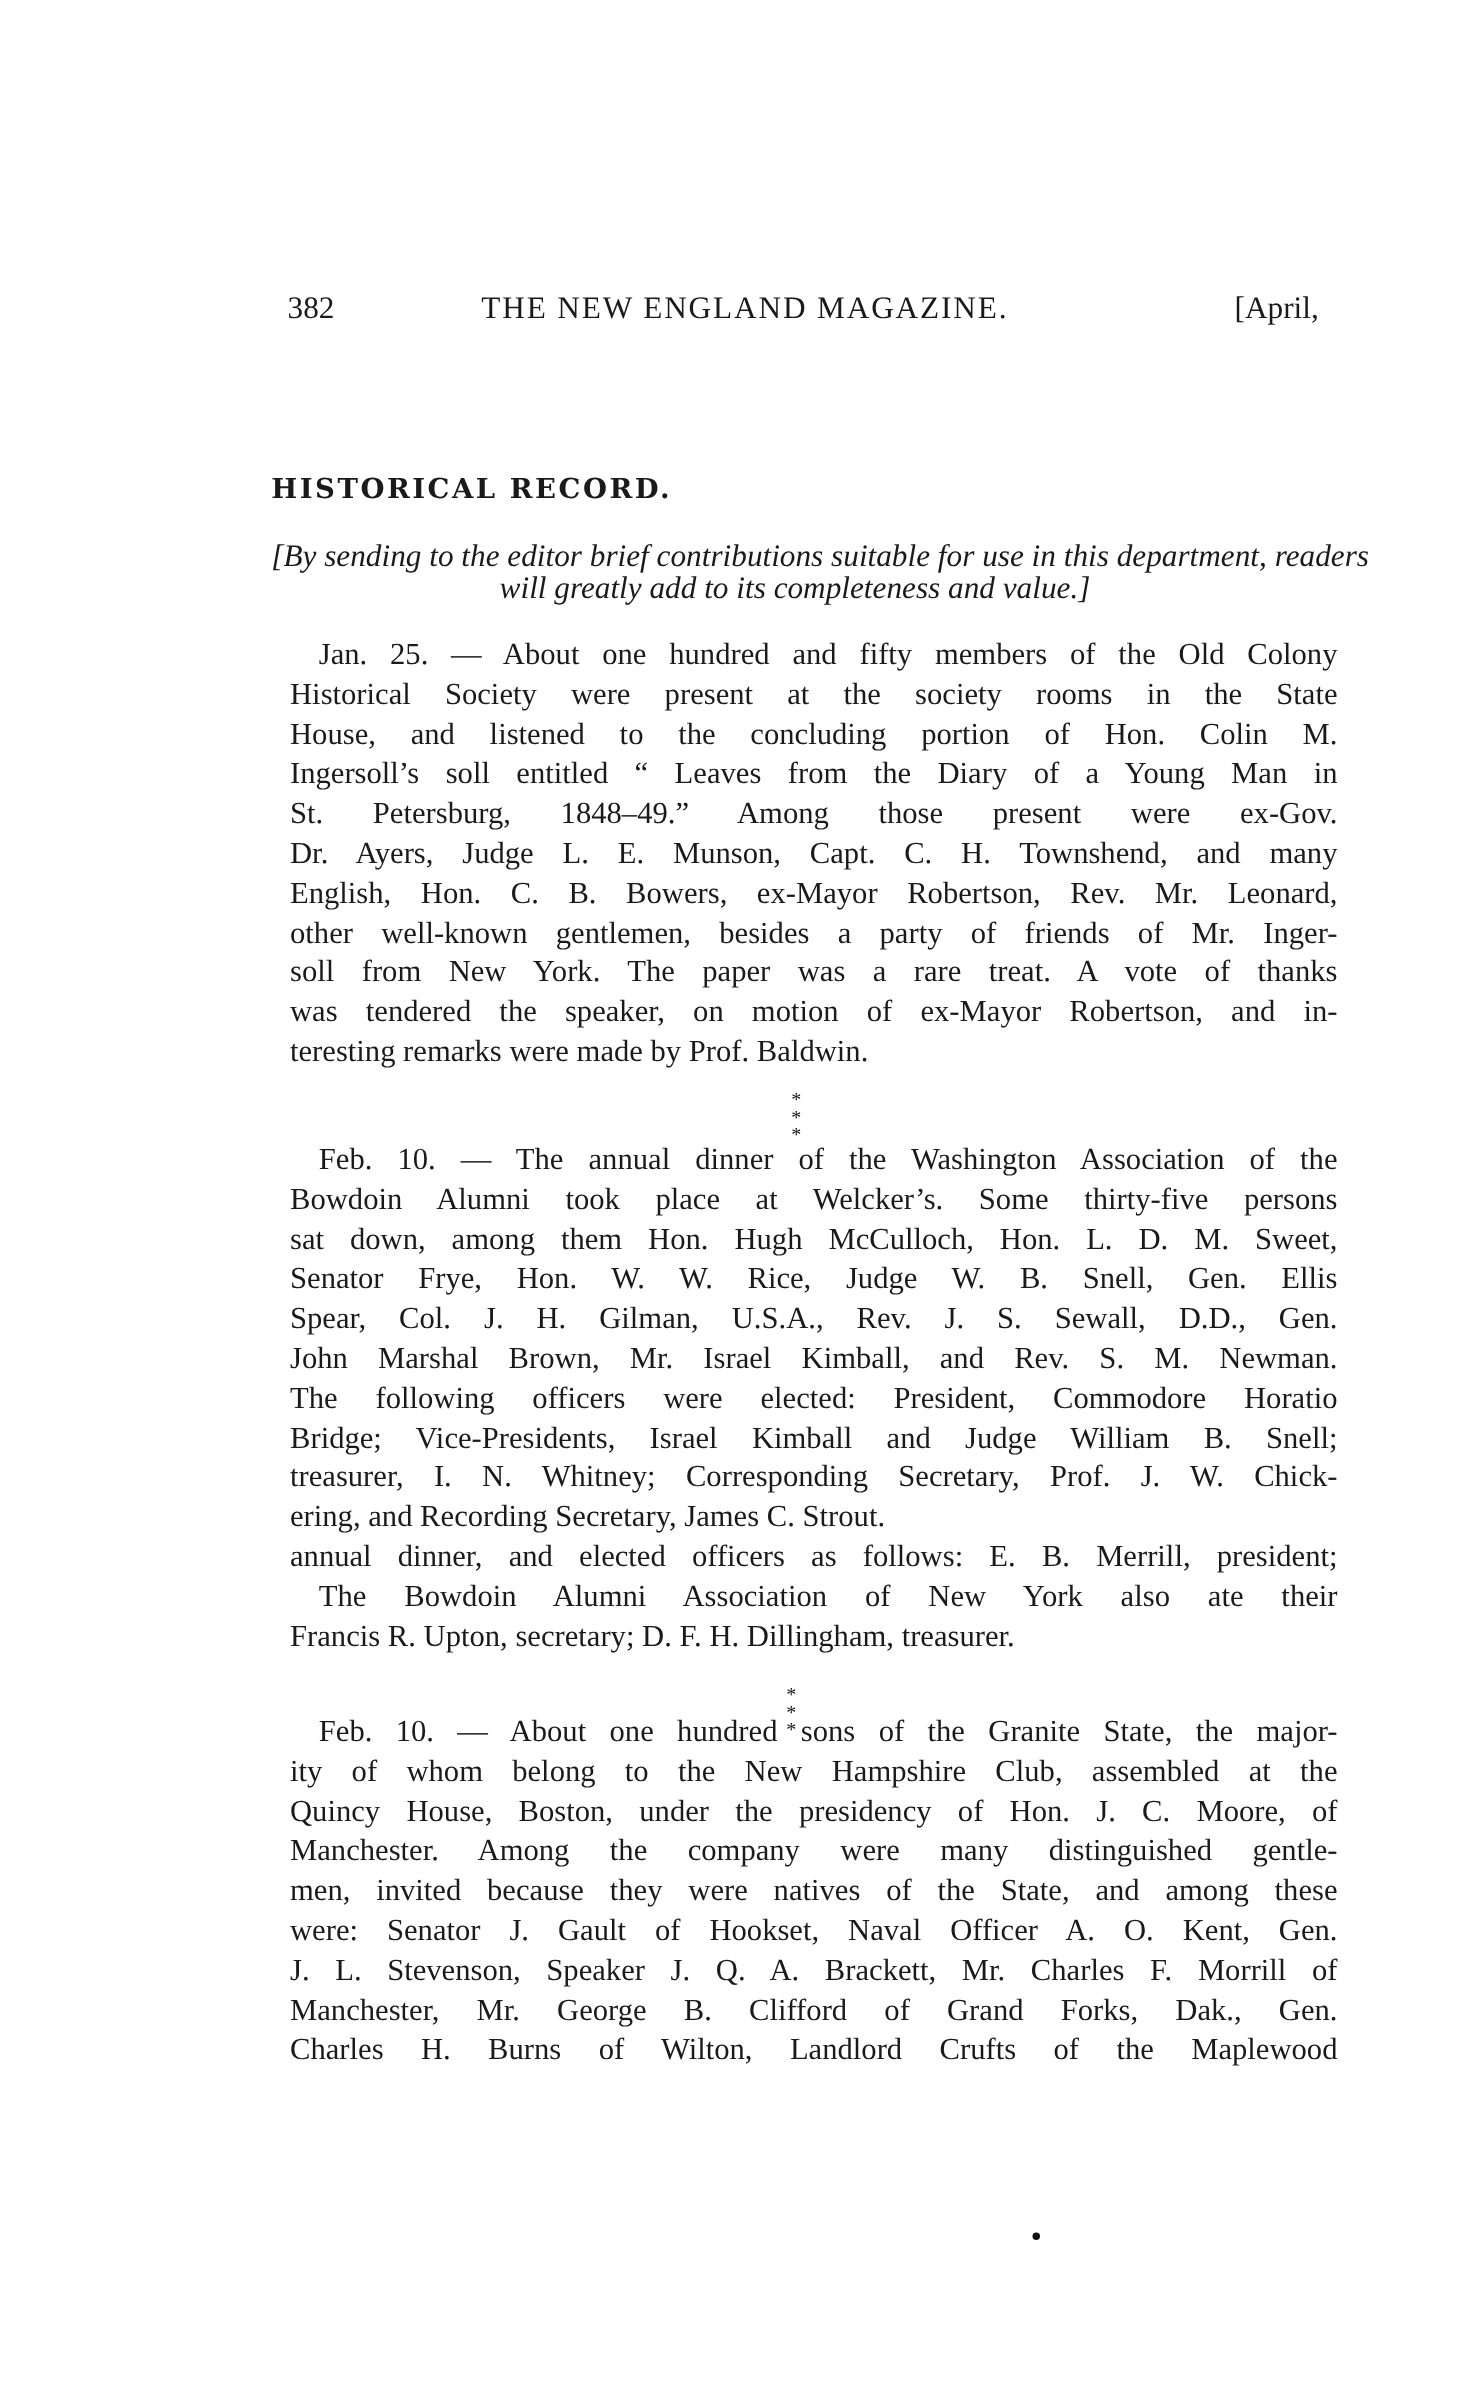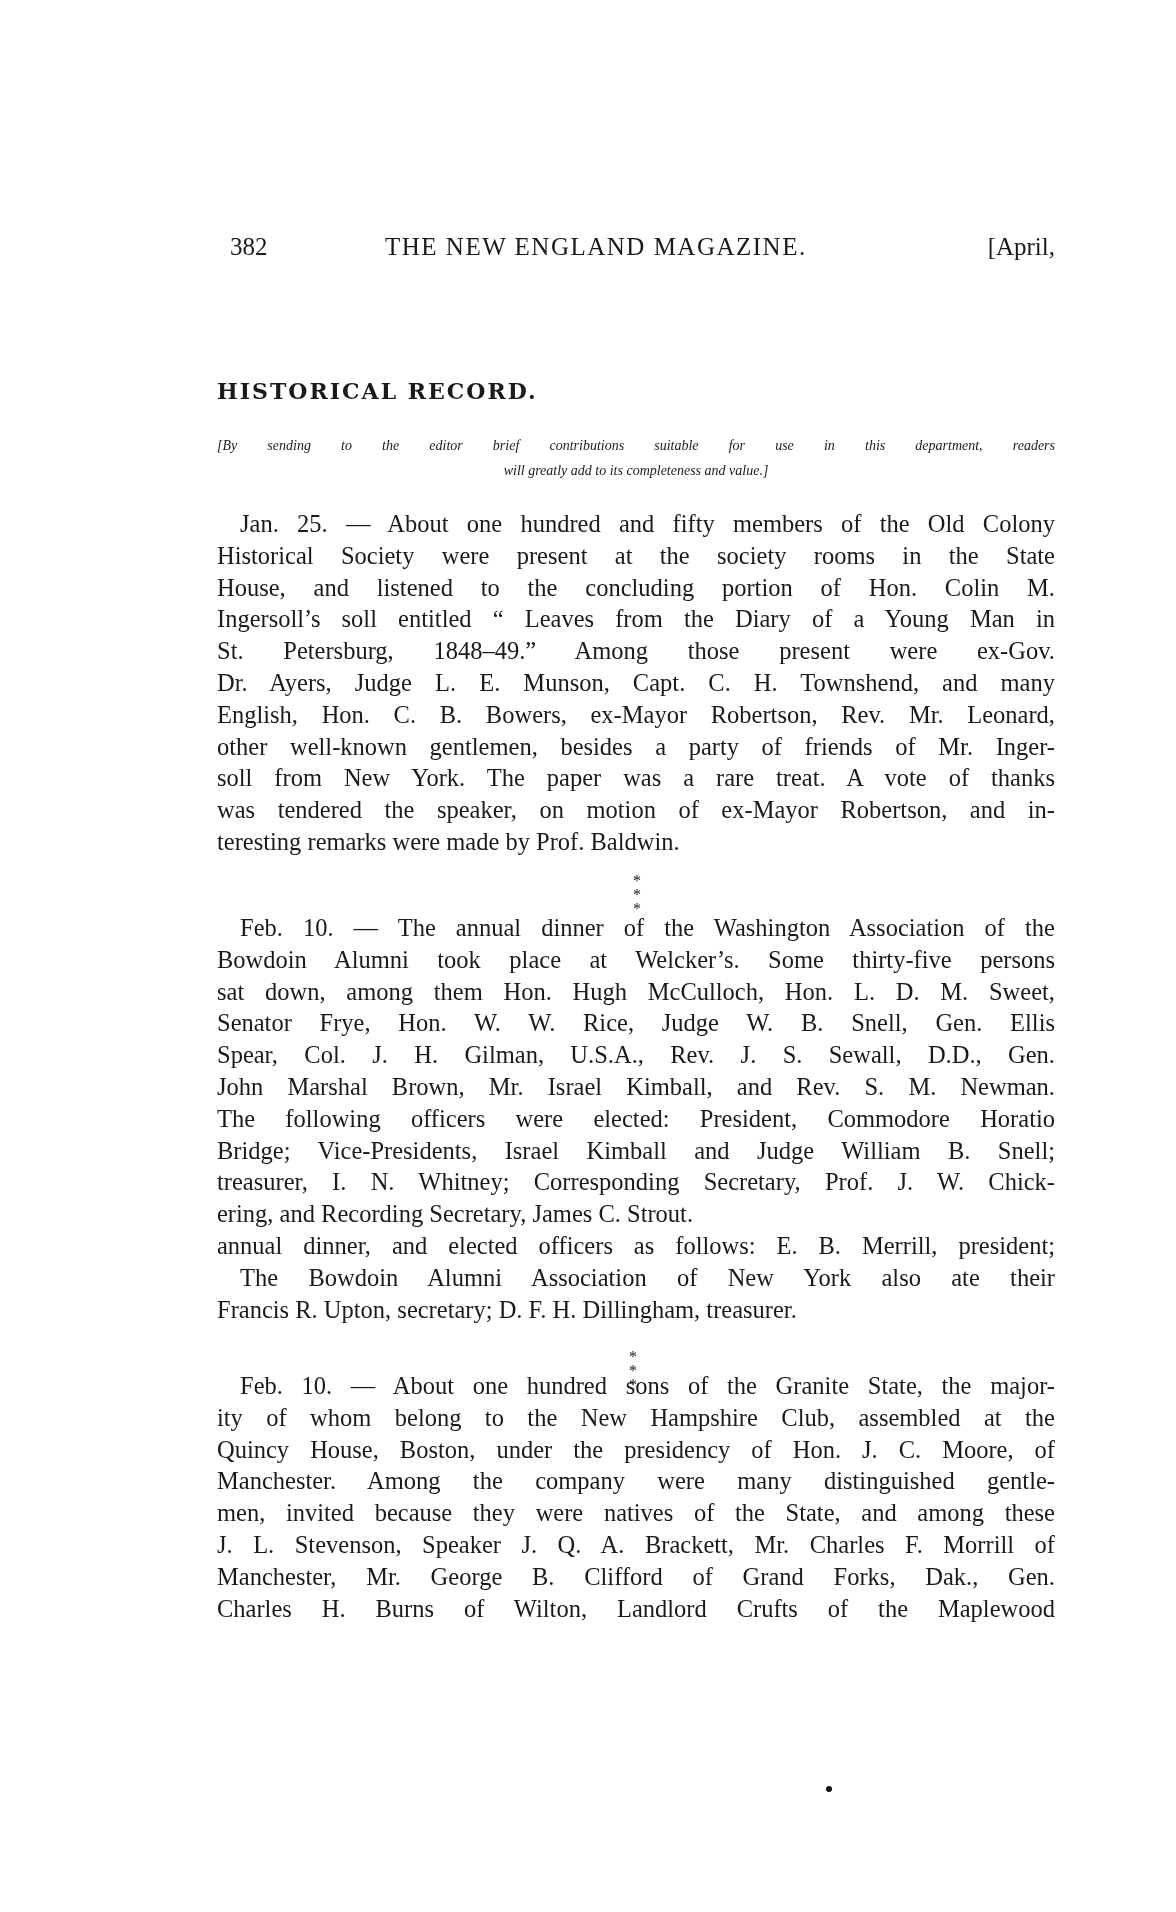--- a/index.html
+++ b/index.html
@@ -8,24 +8,24 @@
     font-family: "Liberation Serif", "DejaVu Serif", serif; color: #1a1a1a;
   }
   .page { position: absolute; left: 0; top: 0; width: 1176px; height: 1912px; }
   .running-head { position: absolute; top: 233px; left: 217px; width: 838px; height: 30px; font-size: 25px; }
   .running-head .pno { position: absolute; left: 13px; top: 0; }
   .running-head .mag { position: absolute; left: 168px; top: 0; letter-spacing: 1.5px; }
   .running-head .month { position: absolute; right: 0; top: 0; }
   .section-title { position: absolute; top: 378px; left: 217px; width: 838px; 
     font-family: "DejaVu Serif", serif; font-weight: bold; font-size: 22px; letter-spacing: 2px; }
   .editor-note { position: absolute; top: 433px; left: 217px; width: 838px; font-style: italic;
-    font-size: 14px; line-height: 25px; }
+    font-size: 25px; line-height: 25px; }
   .editor-note .l { display: block; text-align: justify; text-align-last: justify; white-space: nowrap; }
   .editor-note .l.c { text-align-last: center; }
-  .para { position: absolute; left: 217px; width: 838px; font-size: 24.5px; line-height: 31.8px; }
+  .para { position: absolute; left: 232px; width: 838px; font-size: 24.5px; line-height: 31.8px; }
   .line { display: block; text-align: justify; text-align-last: justify; white-space: nowrap; height: 31.8px; overflow: visible; }
   .line.first { padding-left: 23px; }
   .line.last { text-align-last: left; }
   .asterism { position: absolute; width: 40px; height: 30px; font-size: 16px; line-height: 14px; text-align: center; }
   .asterism .top { display: block; }
   .asterism .bottom { display: block; letter-spacing: 6px; padding-left: 6px; }
   .dot { position: absolute; left: 826px; top: 1786px; width: 6px; height: 6px; background: #111; border-radius: 50%; }
 </style>
 </head>
 <body>
@@ -84,19 +84,20 @@
     <span class="top">*</span>
     <span class="bottom">* *</span>
   </div>
 
   <div class="para" style="top:1370px;">
     <span class="line first">Feb. 10. — About one hundred sons of the Granite State, the major-</span>
     <span class="line">ity of whom belong to the New Hampshire Club, assembled at the</span>
     <span class="line">Quincy House, Boston, under the presidency of Hon. J. C. Moore, of</span>
     <span class="line">Manchester. Among the company were many distinguished gentle-</span>
     <span class="line">men, invited because they were natives of the State, and among these</span>
+    <span class="line">were: Senator J. Gault of Hookset, Naval Officer A. O. Kent, Gen.</span>
     <span class="line">J. L. Stevenson, Speaker J. Q. A. Brackett, Mr. Charles F. Morrill of</span>
     <span class="line">Manchester, Mr. George B. Clifford of Grand Forks, Dak., Gen.</span>
     <span class="line">Charles H. Burns of Wilton, Landlord Crufts of the Maplewood</span>
   </div>
 
   <div class="dot"></div>
 </div>
 
 </body></html>

